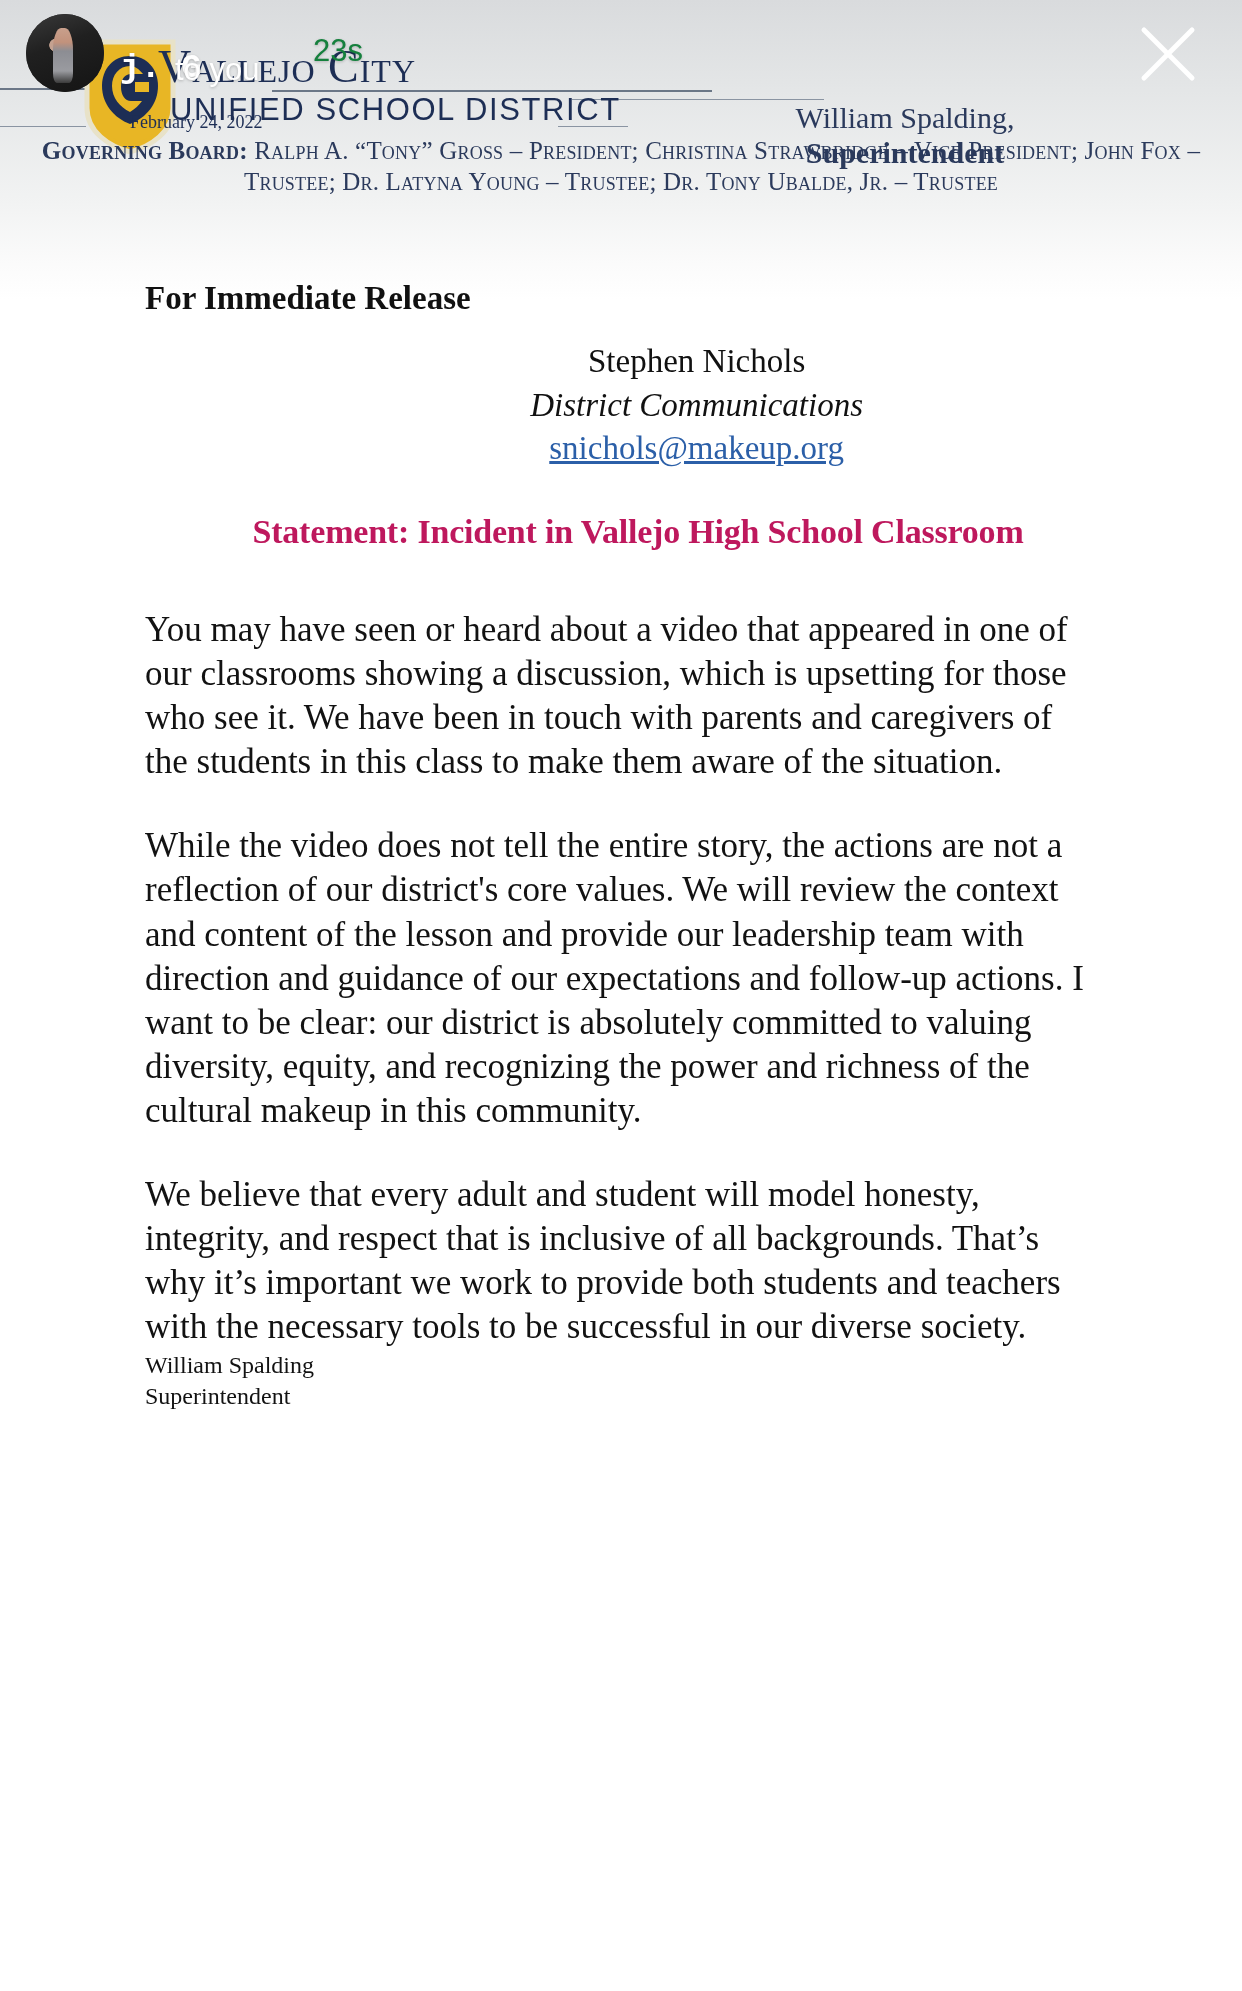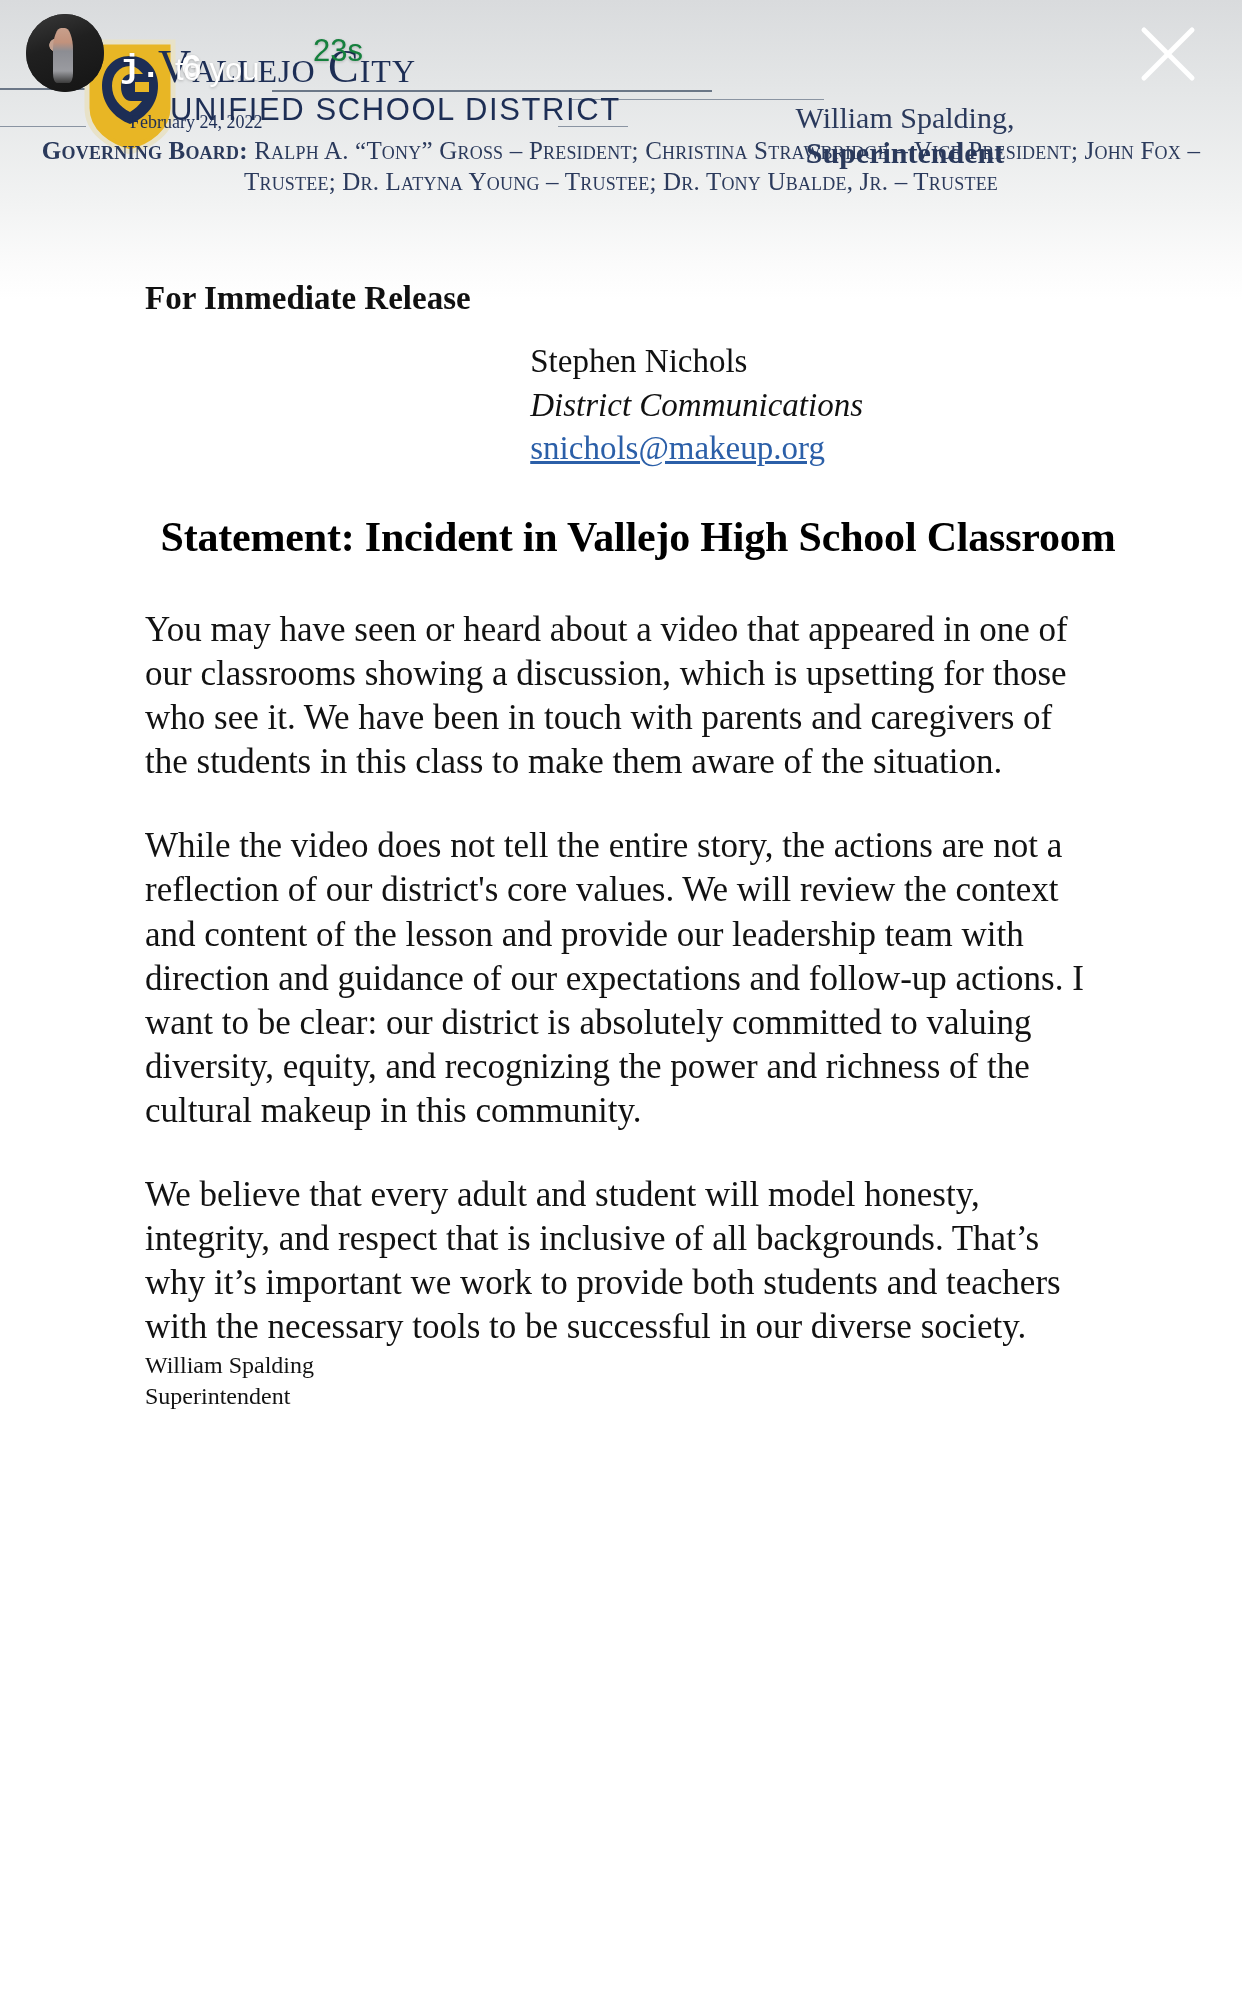--- a/index.html
+++ b/index.html
@@ -122,42 +122,42 @@
     left: 145px; top: -20px;
     font-family: "Liberation Serif", "DejaVu Serif", serif;
     font-weight: 700;
     font-size: 33px;
     color: #111;
   }
 
   .contact-block {
     position: absolute;
     right: 379px; top: 40px;
-    text-align: left;
+    text-align: center;
     font-family: "Liberation Serif", serif;
     font-size: 33px;
     color: #111;
     line-height: 1.32;
     white-space: nowrap;
   }
   .contact-block .italic { font-style: italic; }
   .contact-block .email {
     color: #2b5fa8;
     text-decoration: underline;
   }
 
   .statement-title {
     position: absolute;
     left: 0; top: 213px;
     width: 1242px;
     text-align: center;
     font-family: "Liberation Serif", "DejaVu Serif", serif;
     font-weight: 700;
-    font-size: 42px;
-    color: #000000;
+    font-size: 34px;
+    color: #be185d;
     letter-spacing: -0.2px;
     padding-left: 34px;
   }
 
   .paragraphs {
     position: absolute;
     left: 145px; top: 308px;
     width: 960px;
   }
   .paragraphs p {

